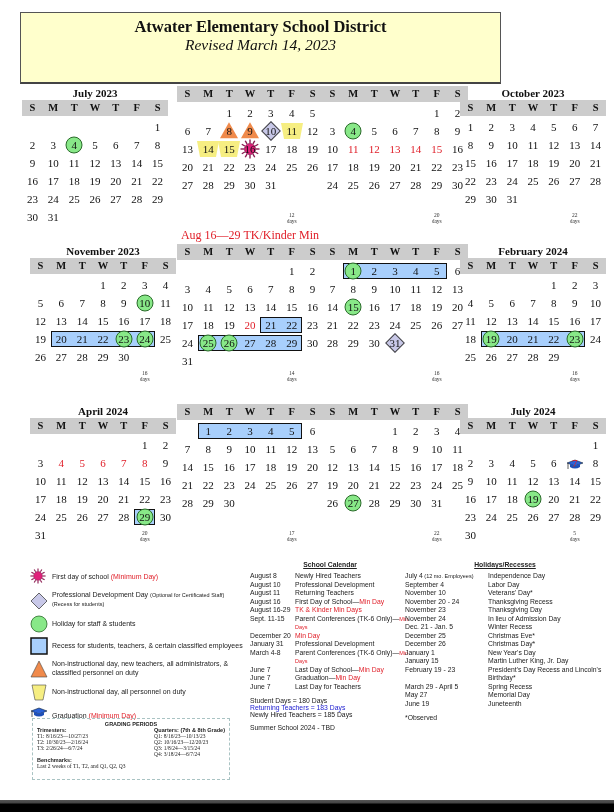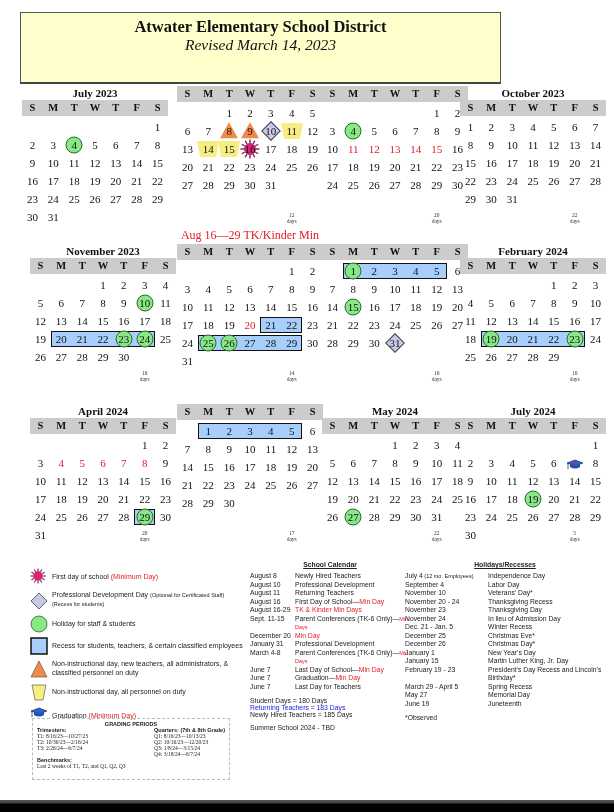--- a/index.html
+++ b/index.html
@@ -585,21 +585,20 @@
         <div class="cell"><span class="num">28</span></div>
         <div class="cell"><span class="num">29</span></div>
         <div class="cell"><span class="num">30</span></div>
       </div>
       <div class="days" style="left: 104.714px; top: 126px;">
         <div>17</div>
         <div>days</div>
       </div>
     </div>
     <div class="month" style="left: 322px; top: 404px;">
-      <div class="mtitle">May 2024</div>
       <div class="dow">
         <div>S</div>
         <div>M</div>
         <div>T</div>
         <div>W</div>
         <div>T</div>
         <div>F</div>
         <div>S</div>
       </div>
       <div class="grid">

